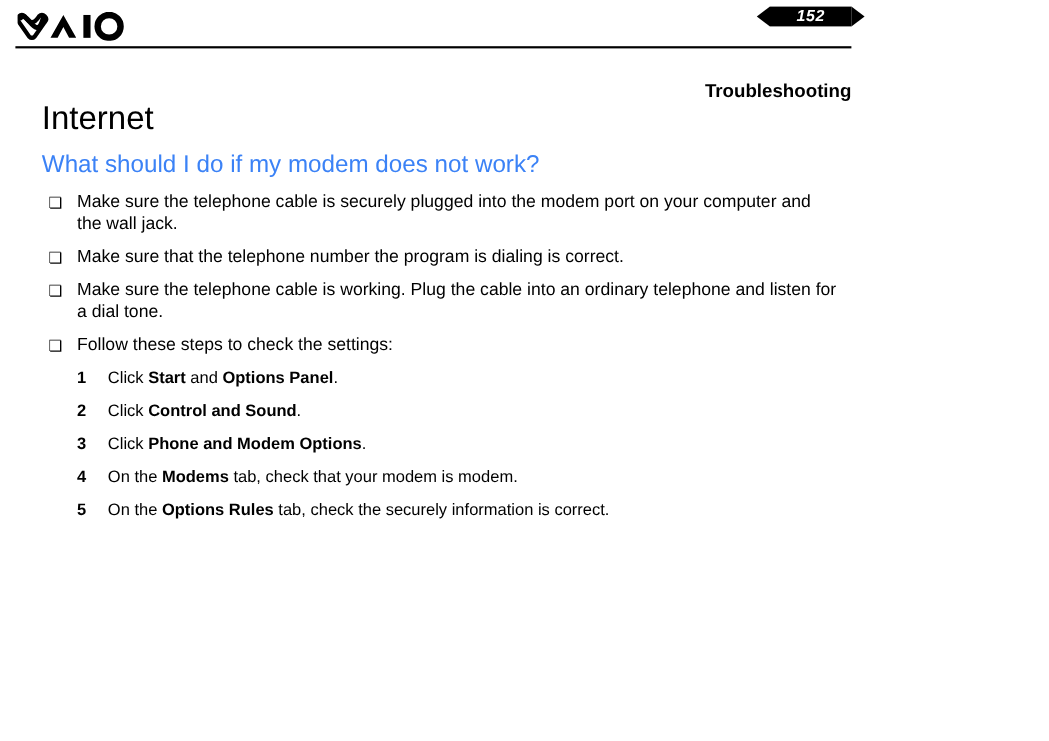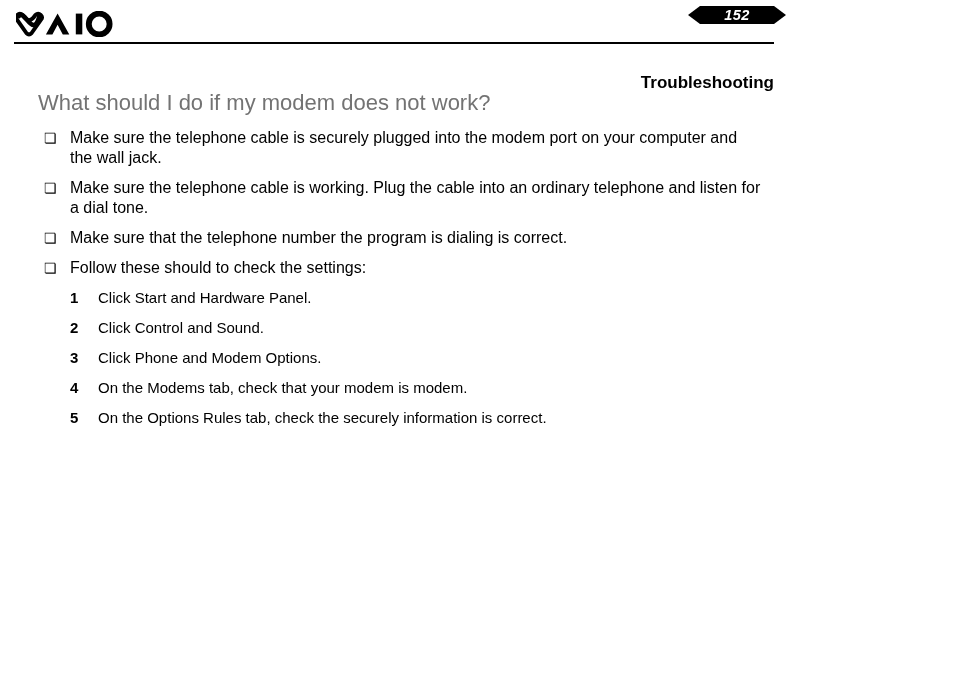--- a/index.html
+++ b/index.html
@@ -89,21 +89,21 @@
   h1 {
     margin: 0 0 10px 0;
     font-weight: normal;
     font-size: 30px;
     line-height: 36px;
   }
   h2 {
     margin: 0 0 12px 0;
     font-weight: normal;
     font-size: 22px;
-    color: #737373;
+    color: #3b82f6;
   }
   ul.check {
     margin: 0;
     padding: 0;
     list-style: none;
   }
   ul.check > li {
     position: relative;
     padding: 0 0 0 32px;
     margin: 0 0 10px 0;
@@ -130,21 +130,21 @@
     line-height: 20px;
     margin: 0 0 10px 0;
   }
   ol.steps > li::before {
     content: counter(step);
     position: absolute;
     left: -28px;
     top: 0;
     font-weight: bold;
   }
-  b { font-weight: normal; }
+  b { font-weight: bold; }
 </style>
 </head>
 <body>
 
 <div class="page">
 
   <svg class="logo" viewBox="0 0 160 40" width="104" height="26">
     <g fill="#000">
       <path d="M2 6 Q 6 2 10 6 Q 20 22 30 6 Q 34 2 38 6 Q 42 10 38 14 L 24 34 Q 20 38 16 34 L 2 14 Q -2 10 2 6 Z" fill="none" stroke="#000" stroke-width="6" stroke-linecap="round"></path>
       <path d="M4 8 C 14 -4, 26 44, 36 8" fill="none" stroke="#000" stroke-width="7" stroke-linecap="round"></path>
@@ -159,32 +159,33 @@
     <div class="pager-arrow left"></div>
     <div class="pager-arrow right"></div>
     <div class="pager-num">152</div>
   </div>
 
   <div class="section-label">Troubleshooting</div>
 
   <div class="rule"></div>
 
   <div class="content">
+    <h1>Internet</h1>
     <h2>What should I do if my modem does not work?</h2>
 
     <ul class="check">
       <li>Make sure the telephone cable is securely plugged into the modem port on your computer and the wall jack.</li>
+      <li>Make sure that the telephone number the program is dialing is correct.</li>
       <li>Make sure the telephone cable is working. Plug the cable into an ordinary telephone and listen for a dial tone.</li>
-      <li>Make sure that the telephone number the program is dialing is correct.</li>
-      <li>Follow these should to check the settings:</li>
+      <li>Follow these steps to check the settings:</li>
     </ul>
 
     <ol class="steps">
       <li>
-        <span>Click </span><b>Start</b><span> and </span><b>Hardware Panel</b><span>.</span>
+        <span>Click </span><b>Start</b><span> and </span><b>Options Panel</b><span>.</span>
       </li>
       <li>
         <span>Click </span><b>Control and Sound</b><span></span><b></b><span>.</span>
       </li>
       <li>
         <span>Click </span><b>Phone and Modem Options</b><span></span><b></b><span>.</span>
       </li>
       <li>
         <span>On the </span><b>Modems</b><span> tab, check that your modem is modem.</span><b></b><span></span>
       </li>

